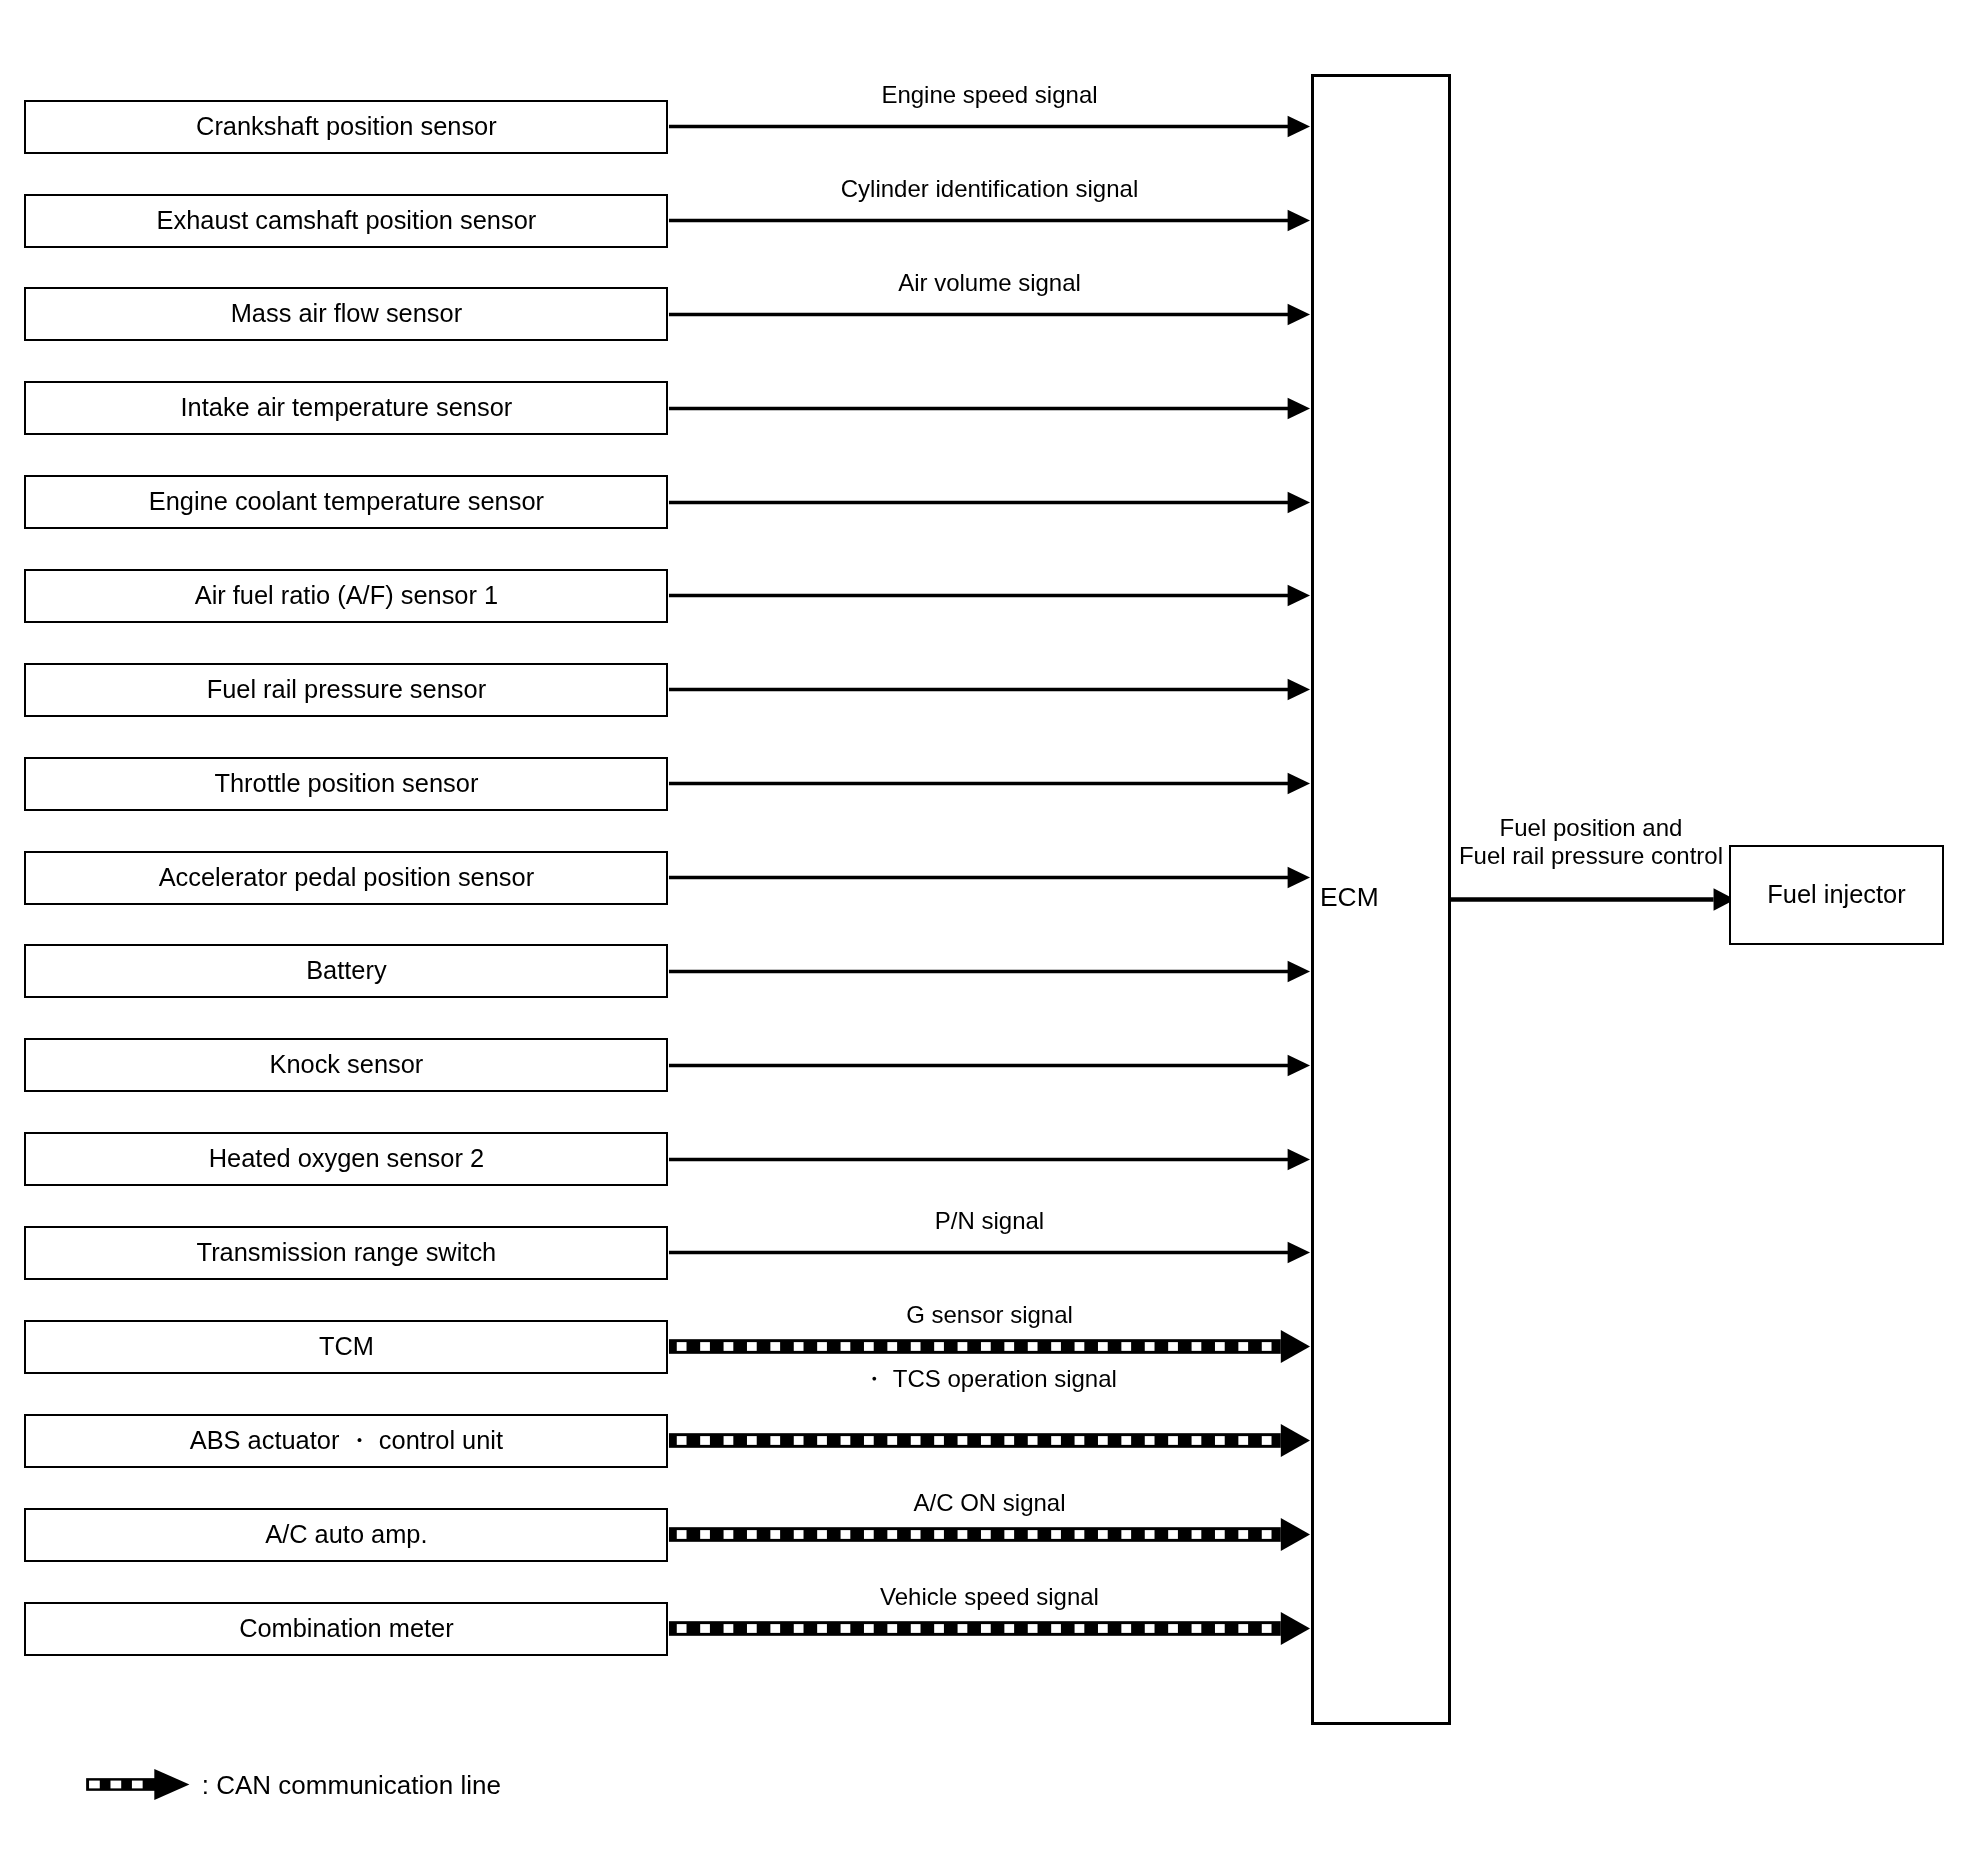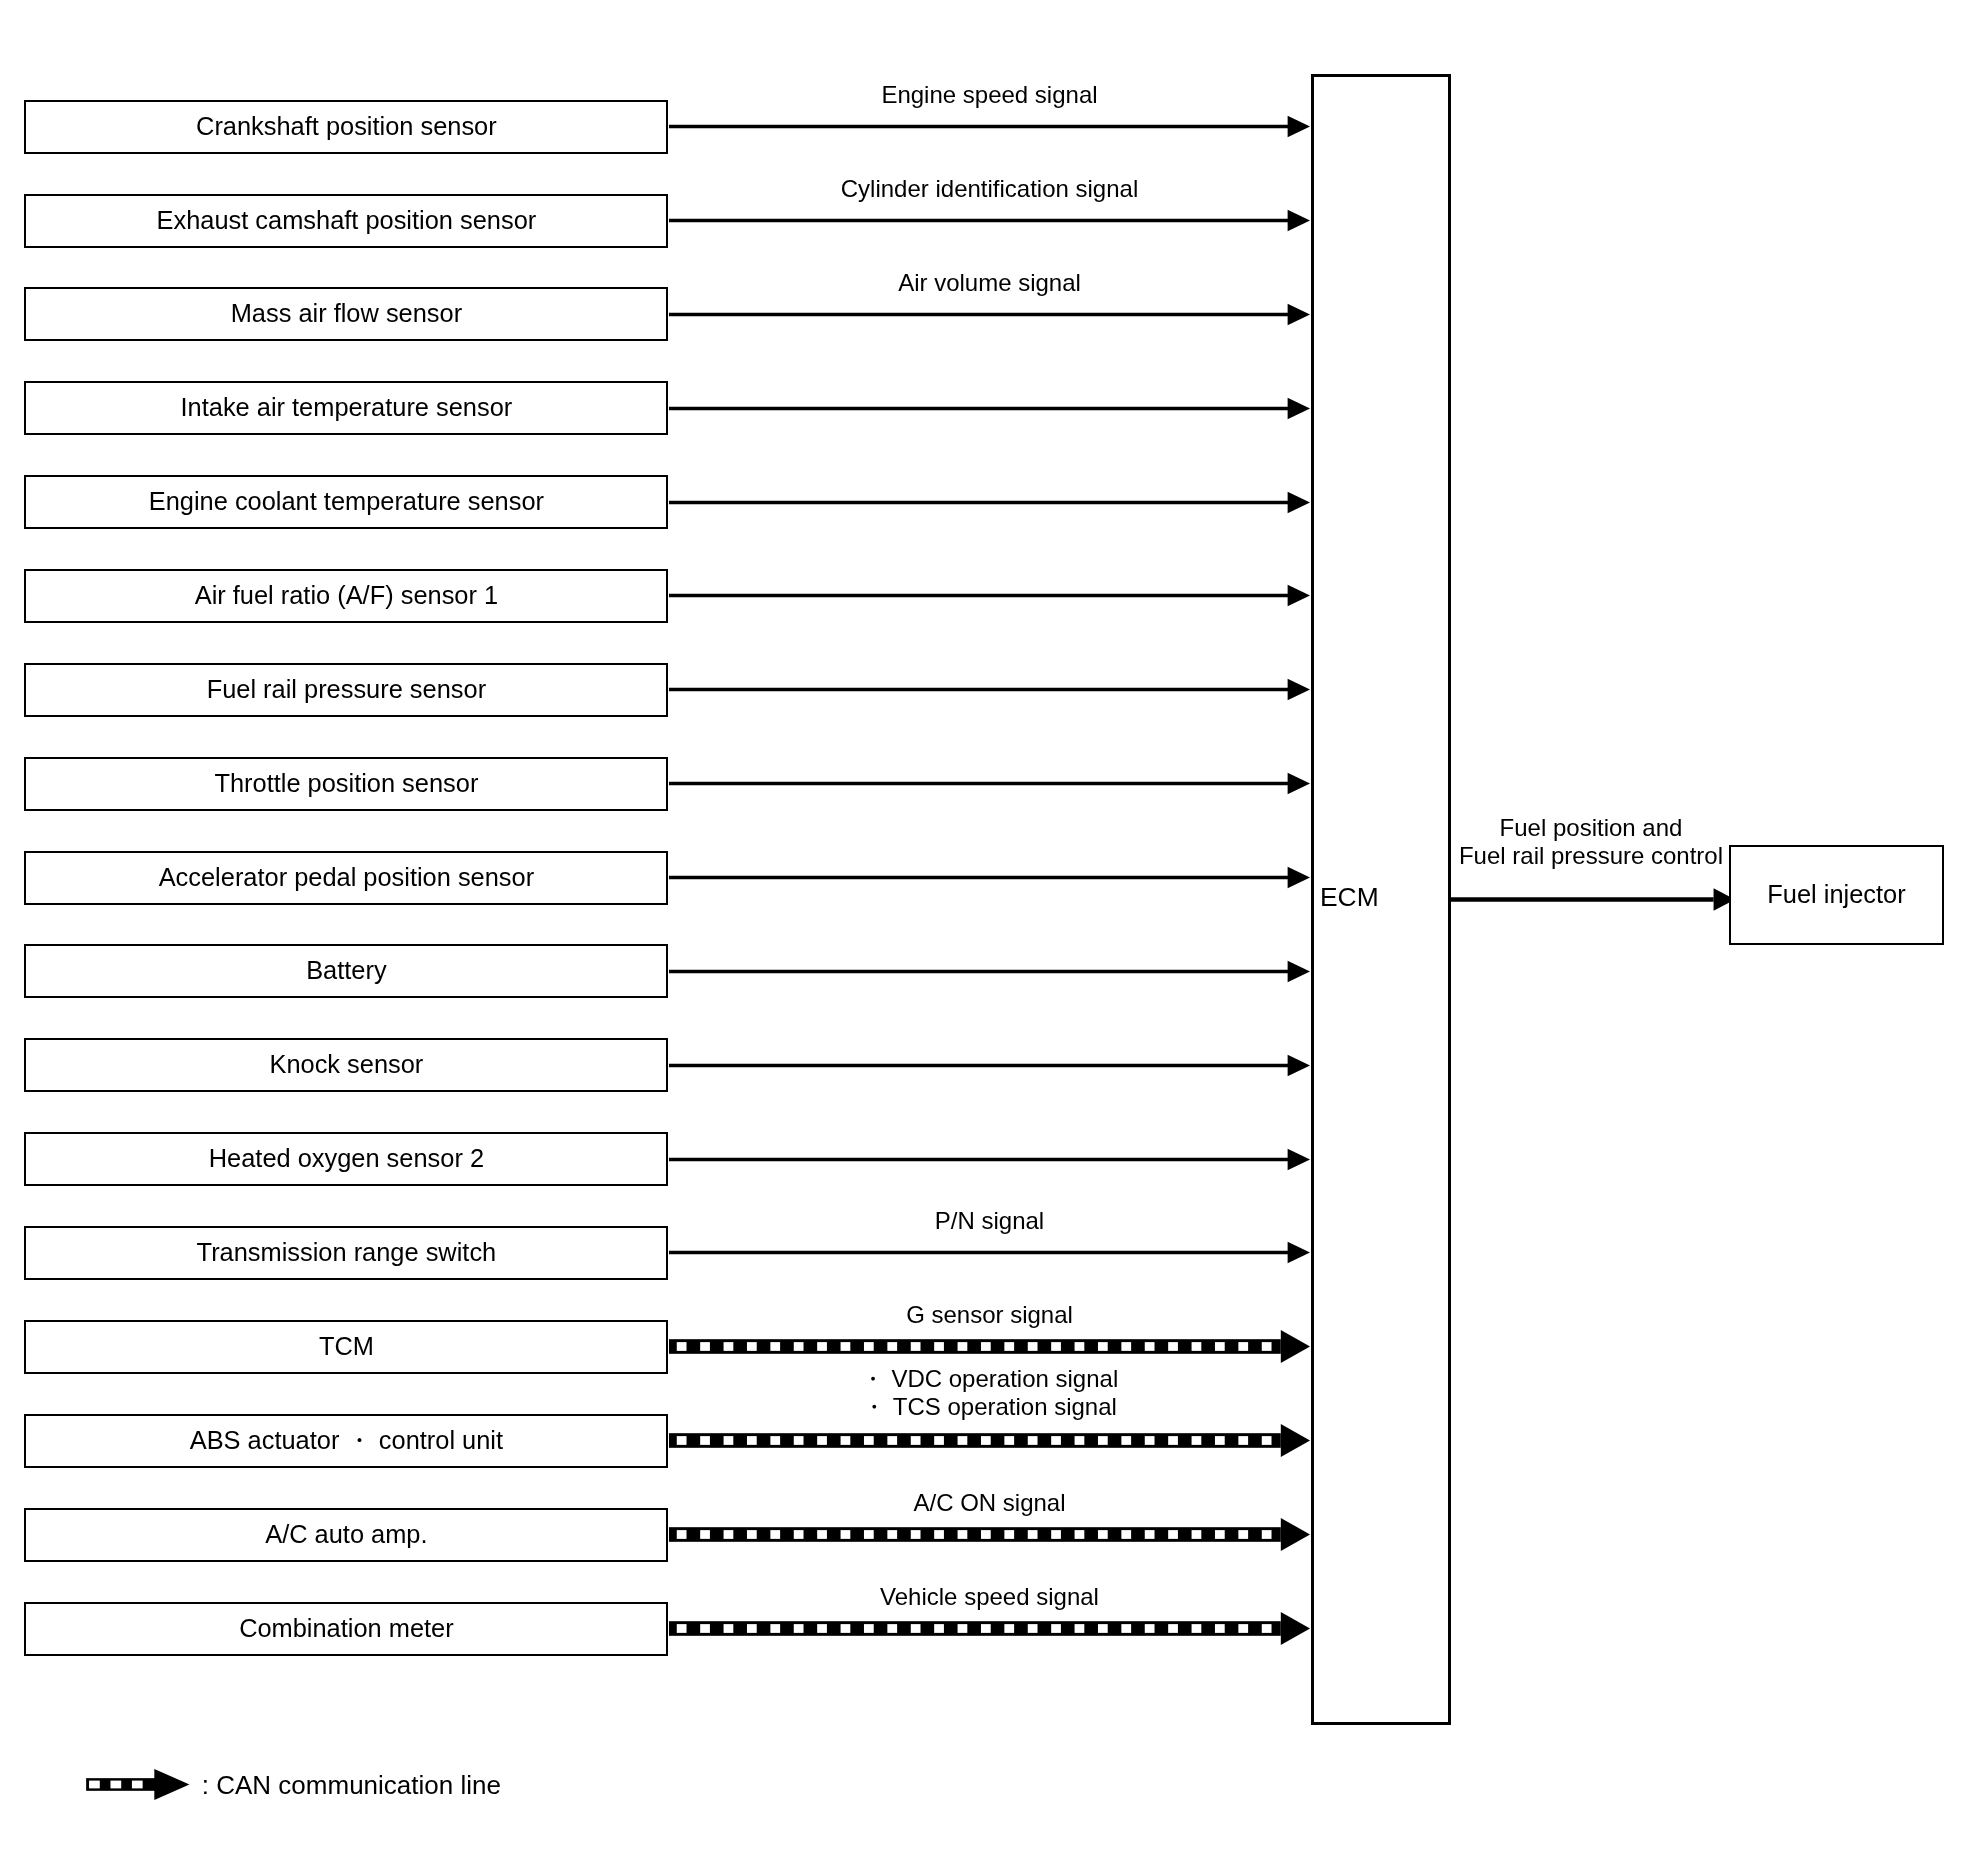--- a/index.html
+++ b/index.html
@@ -379,21 +379,20 @@
       <div class="sig-label" style="left: 668px; width: 643px; top: 269px; text-align: center;">
         <div>Air volume signal</div>
       </div>
       <div class="sig-label" style="left: 668px; width: 643px; top: 1207px;">
         <div>P/N signal</div>
       </div>
       <div class="sig-label" style="left: 668px; width: 643px; top: 1301px;">
         <div>G sensor signal</div>
       </div>
       <div class="sig-label two-line" style="left: 668px; width: 643px; top: 1365px;">
-        <div>・ VDC operation signal</div>
         <div>・ TCS operation signal</div>
       </div>
       <div class="sig-label" style="left: 668px; width: 643px; top: 1489px;">
         <div>A/C ON signal</div>
       </div>
       <div class="sig-label" style="left: 668px; width: 643px; top: 1583px;">
         <div>Vehicle speed signal</div>
       </div>
     </div>
 

